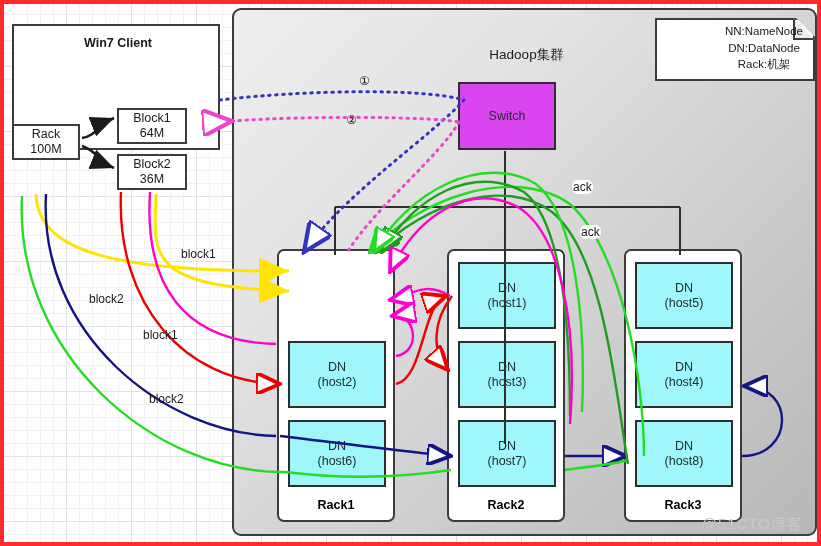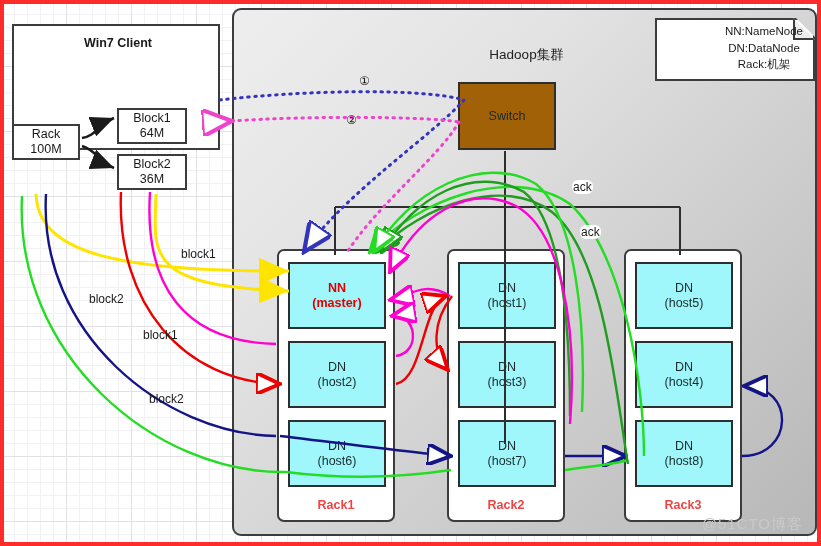--- a/index.html
+++ b/index.html
@@ -51,31 +51,31 @@
         line-height:15px;}
   #filea{left:8px;top:120px;width:68px;height:36px;}
   #block1{left:113px;top:104px;width:70px;height:36px;}
   #block2{left:113px;top:150px;width:70px;height:36px;}
 
   
   .rack{position:absolute;top:245px;width:118px;height:273px;background:#fff;
         border:2px solid #3c3c3c;border-radius:7px;box-sizing:border-box;}
   #rack1{left:273px;} #rack2{left:443px;} #rack3{left:620px;}
   .rack-label{position:absolute;left:0;bottom:8px;width:100%;text-align:center;
-        font-size:12.5px;font-weight:bold;color:#ef4444;}
+        font-size:12.5px;font-weight:bold;color:#000000;}
   .node{position:absolute;left:9px;width:98px;height:67px;background:#9ff7fb;
         border:2px solid #2e2e2e;box-sizing:border-box;display:flex;
         flex-direction:column;align-items:center;justify-content:center;
         font-size:12.5px;color:#1a2a2a;line-height:15px;}
   .node.n0{top:11px;} .node.n1{top:90px;} .node.n2{top:169px;}
   .node.master{color:#e00000;font-weight:bold;}
 
   
   #switch{position:absolute;left:454px;top:78px;width:98px;height:68px;
-          background:#a16207;border:2px solid #2e2e2e;box-sizing:border-box;
+          background:#d946ef;border:2px solid #2e2e2e;box-sizing:border-box;
           display:flex;align-items:center;justify-content:center;
           font-size:12.5px;color:#1a2a2a;}
 
   
   #wires{position:absolute;left:0;top:0;width:821px;height:546px;
          pointer-events:none;}
 
   .lbl{position:absolute;font-size:12px;color:#1a1a1a;background:transparent;border-radius:6px;}
   .lbl.boxed{background:#fff;padding:0 1px;}
   .circnum{position:absolute;font-size:12px;color:#1a1a1a;}
@@ -101,24 +101,20 @@
       <div>DN:DataNode</div>
       <div>Rack:机架</div>
     </div>
   </div>
 
   <div id="switch">
     <span>Switch</span>
   </div>
 
   <div class="rack" id="rack1">
-    <div class="node n0 master">
-      <span>NN</span>
-      <span>(master)</span>
-    </div>
     <div class="node n1">
       <span>DN</span>
       <span>(host2)</span>
     </div>
     <div class="node n2">
       <span>DN</span>
       <span>(host6)</span>
     </div>
     <div class="rack-label">Rack1</div>
   </div>

